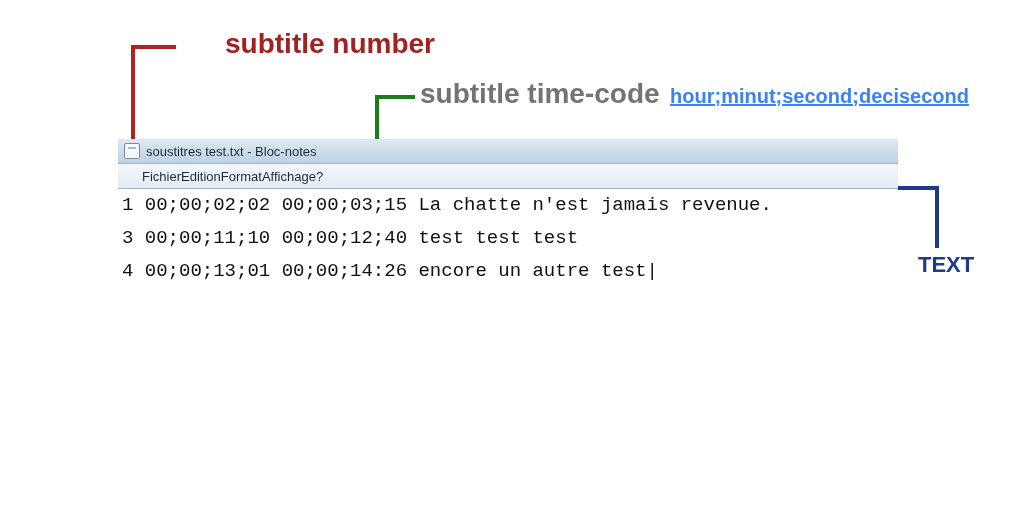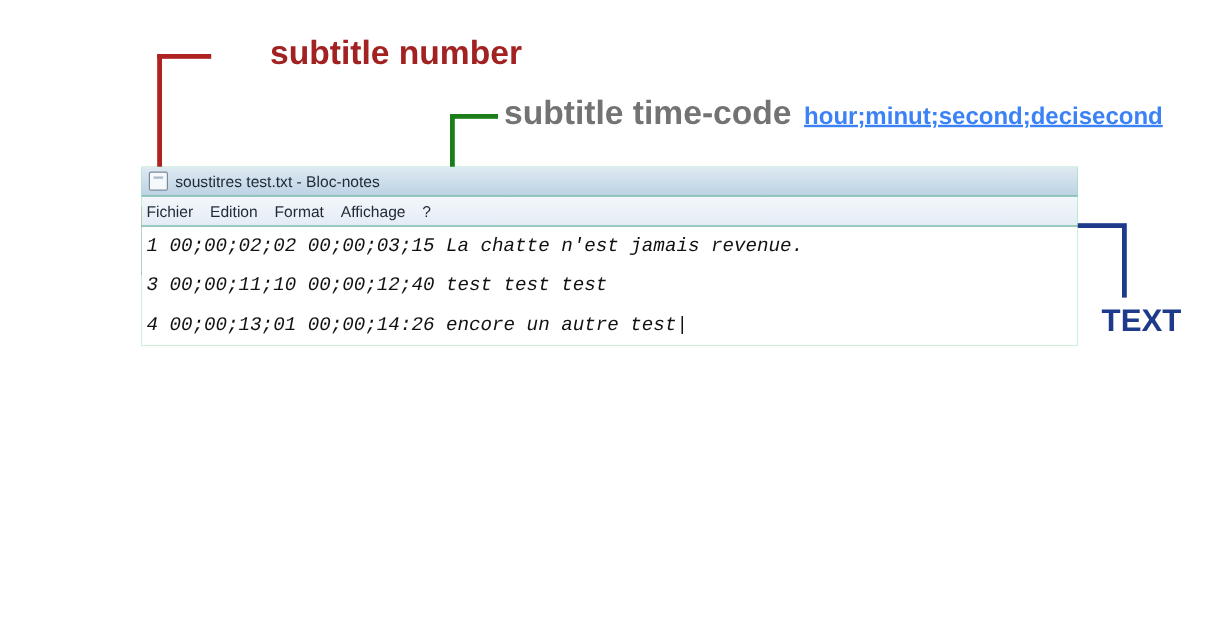--- a/index.html
+++ b/index.html
@@ -16,21 +16,21 @@
   
   .annotation {
     position: absolute;
     font-family: "Trebuchet MS", "Segoe UI", sans-serif;
     font-weight: bold;
     white-space: nowrap;
   }
   .ann-red   { color: #a22222; font-size: 28px; margin-left: 43px; }
   .ann-green { color: #737373; font-size: 28px; }
   .ann-green-small { color: #3b82f6; font-size: 20px; font-weight: bold; text-decoration: underline; }
-  .ann-blue  { color: #1e3a8a; font-size: 26px; }
+  .ann-blue  { color: #1e3a8a; font-size: 22px; }
 
   
   .notepad {
     position: absolute;
     left: 118px;
     top: 121px;
     width: 780px;
     background: #22c55e;
     margin-top: 18px;
   }
@@ -56,39 +56,37 @@
     content:"";
     position:absolute; inset:3px;
     border-top:2px solid #b0bdc9;
   }
   .menubar {
     height: 24px;
     background: linear-gradient(#f3f7fb, #e3ecf4);
     border-bottom: 1px solid #9fb6c9;
     display: flex;
     align-items: center;
-    gap: 14px;
-    padding: 0 4px;
+    padding: 0 24px;
     font-size: 13px;
     color: #1f2a36;
   }
   .menubar span { cursor: default; }
 
   .textarea {
     background: #ffffff;
     padding: 0;
   }
   .line {
     font-family: Consolas, "Courier New", monospace;
-    font-size: 16px;
+    font-size: 19px;
     color: #111;
     line-height: 33px;
     padding-left: 4px;
     white-space: pre;
-    font-style: italic;
   }
 
   
   .hline, .vline, .box {
     position: absolute;
     box-sizing: border-box;
   }
   .box-red   { border: 2px solid #b02222; }
   .box-green { border: 2px solid #1a7f1a; }
   .box-blue  { border: 2px solid #1e3a8a; border-left: none; }

